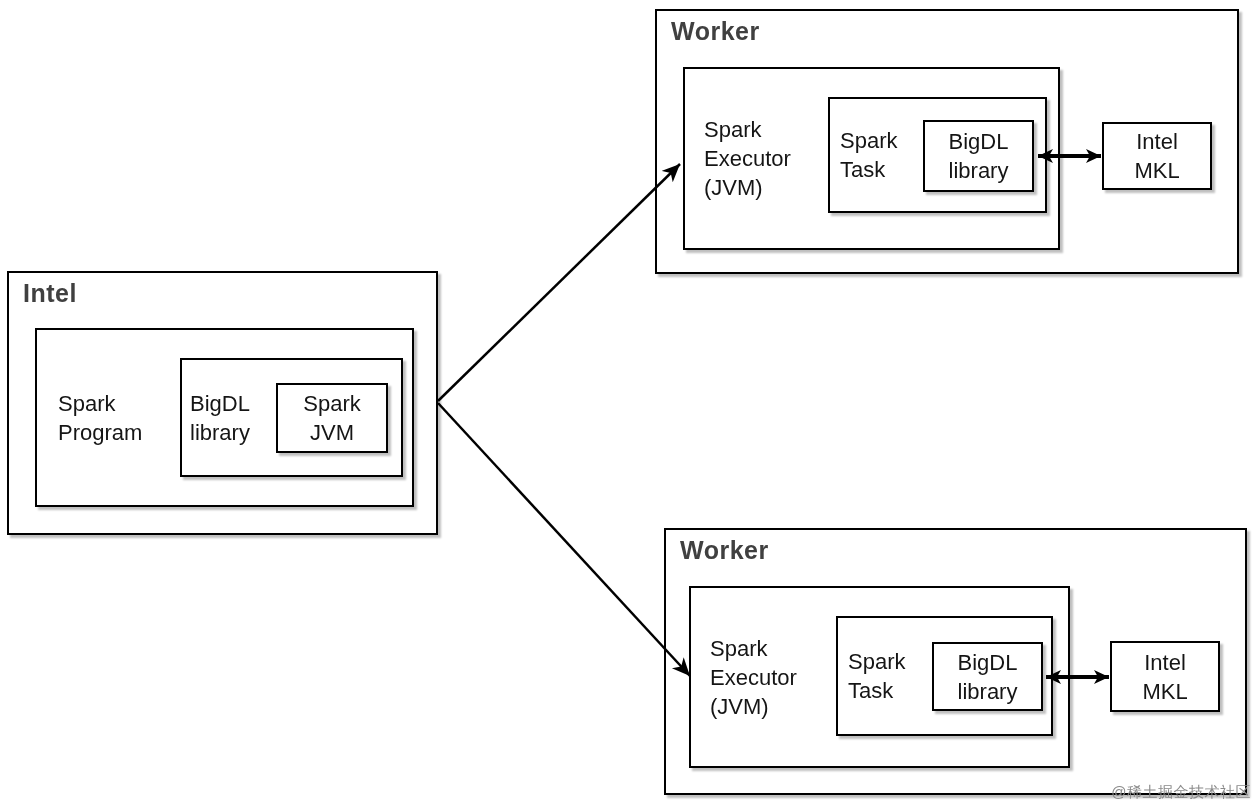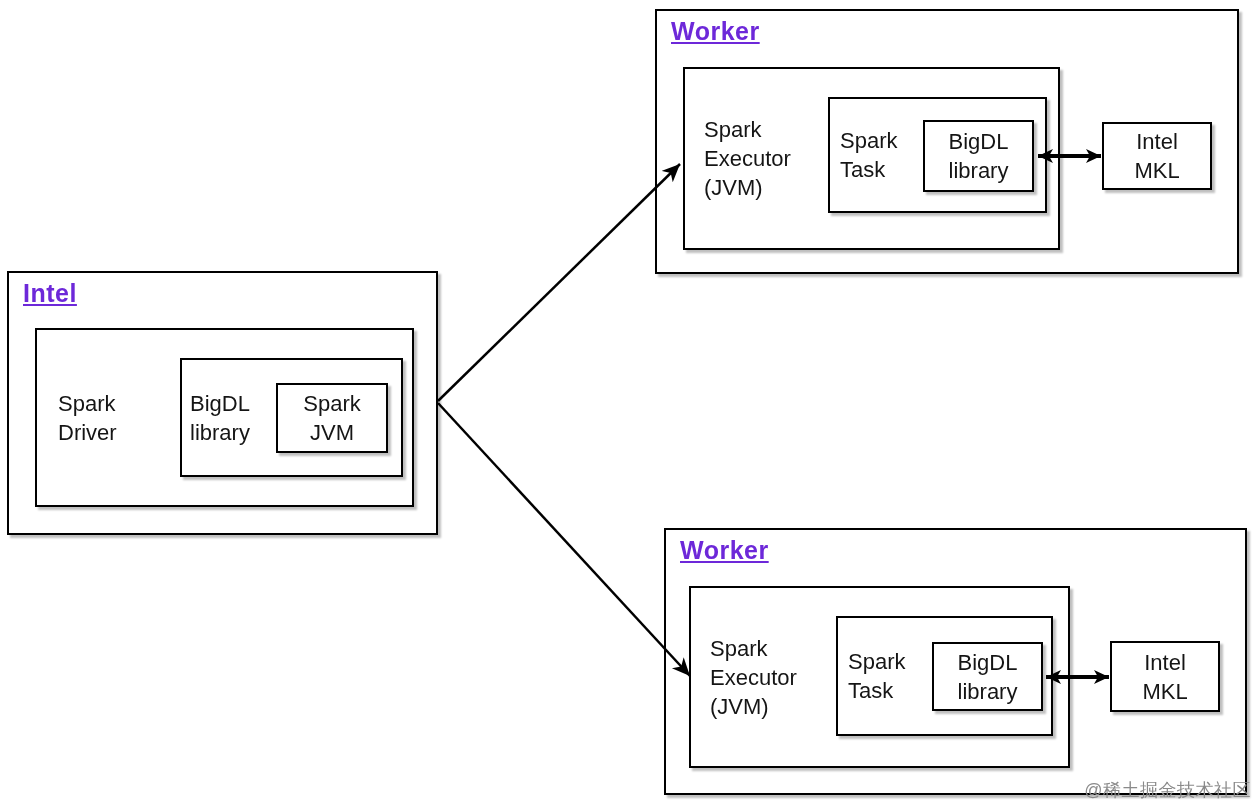--- a/index.html
+++ b/index.html
@@ -23,23 +23,22 @@
     box-shadow: 3px 3px 2px rgba(0,0,0,0.25);
     box-sizing: border-box;
   }
   .panel-title {
     position: absolute;
     top: 6px;
     left: 14px;
     font-size: 25px;
     font-weight: bold;
     letter-spacing: 0.5px;
-    color: #6d28d9;
+    color: #404040;
     white-space: nowrap;
-    text-decoration: underline;
   }
   .lbl {
     position: absolute;
     inset: 0;
     display: flex;
     flex-direction: column;
     justify-content: center;
     font-size: 22px;
     line-height: 29px;
     color: #151515;
@@ -54,39 +53,39 @@
     position: absolute;
     left: 0; top: 0;
     width: 1254px;
     height: 806px;
     pointer-events: none;
   }
   .watermark {
     position: absolute;
     right: 3px;
     bottom: 4px;
-    font-size: 18px;
+    font-size: 15px;
     letter-spacing: 0.5px;
     z-index: 10;
     white-space: nowrap;
   }
 </style>
 </head>
 <body>
 
 <div class="stage">
 
   <div class="b" style="left:7px; top:271px; width:431px; height:264px;">
     <div class="panel-title">Intel</div>
   </div>
 
   <div class="b" style="left:35px; top:328px; width:379px; height:179px;">
     <div class="lbl left pl21">
       <div>Spark</div>
-      <div>Driver</div>
+      <div>Program</div>
     </div>
   </div>
 
   <div class="b" style="left:180px; top:358px; width:223px; height:119px;">
     <div class="lbl left pl8">
       <div>BigDL</div>
       <div>library</div>
     </div>
   </div>
 

